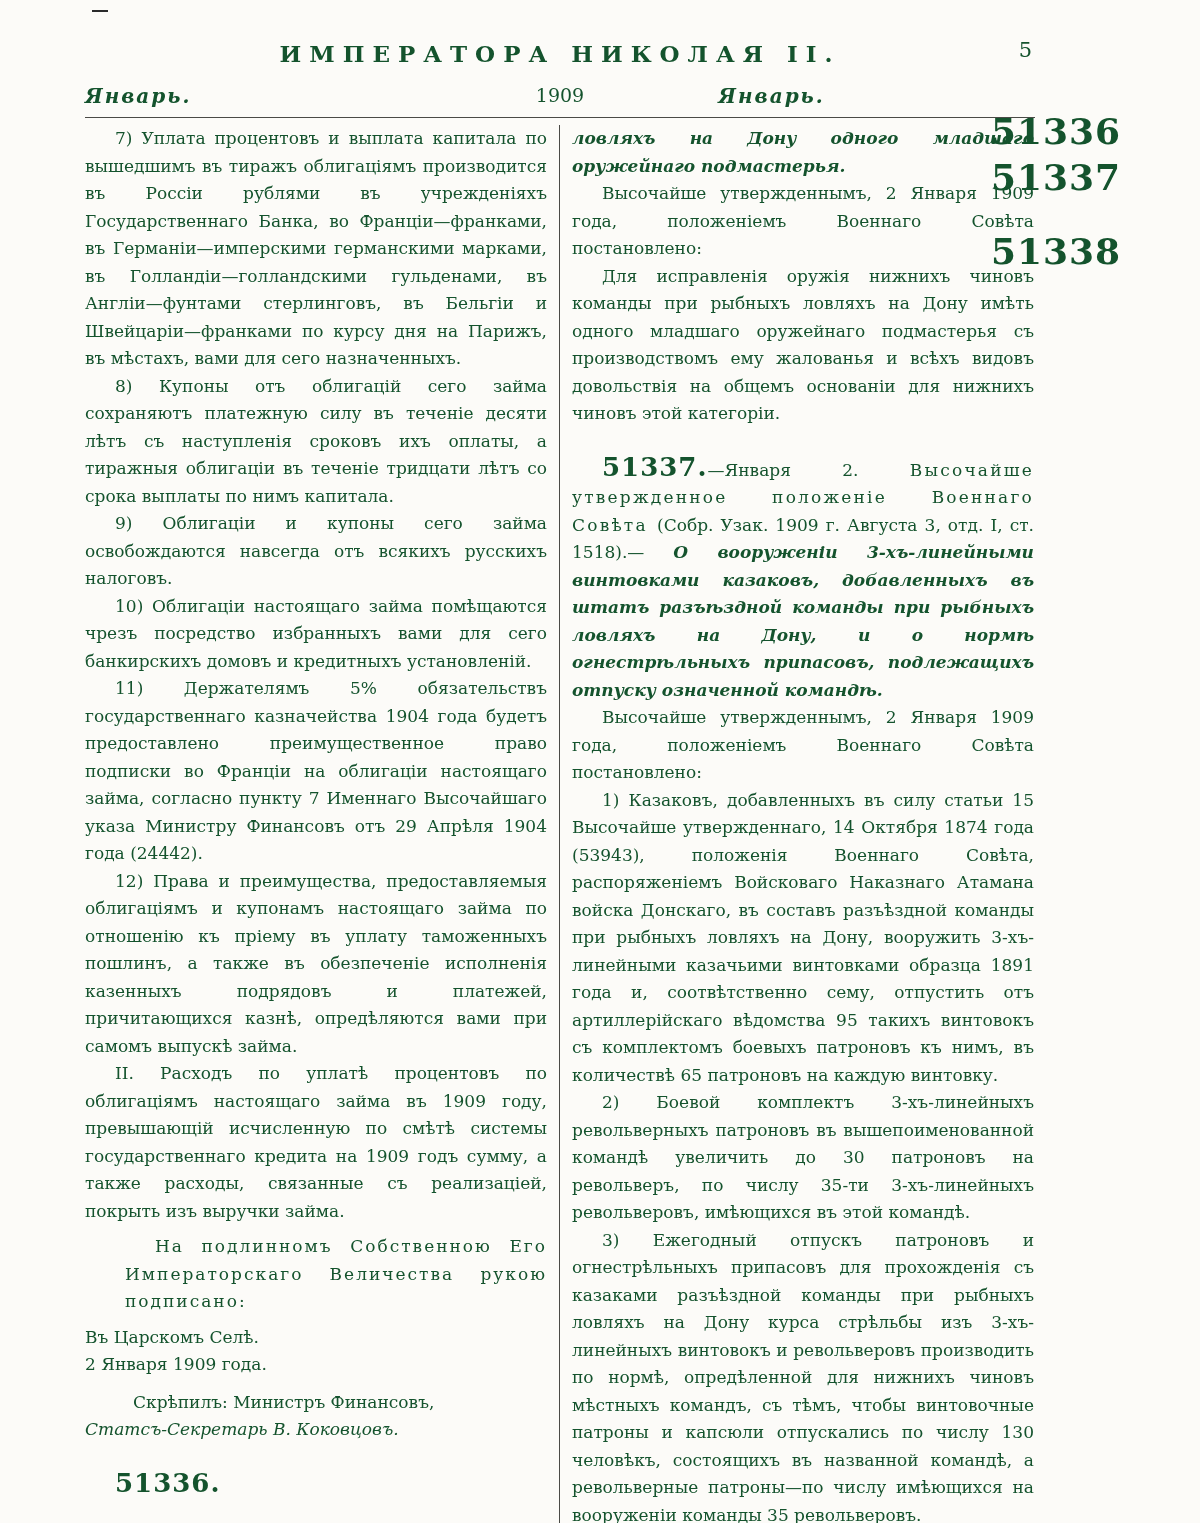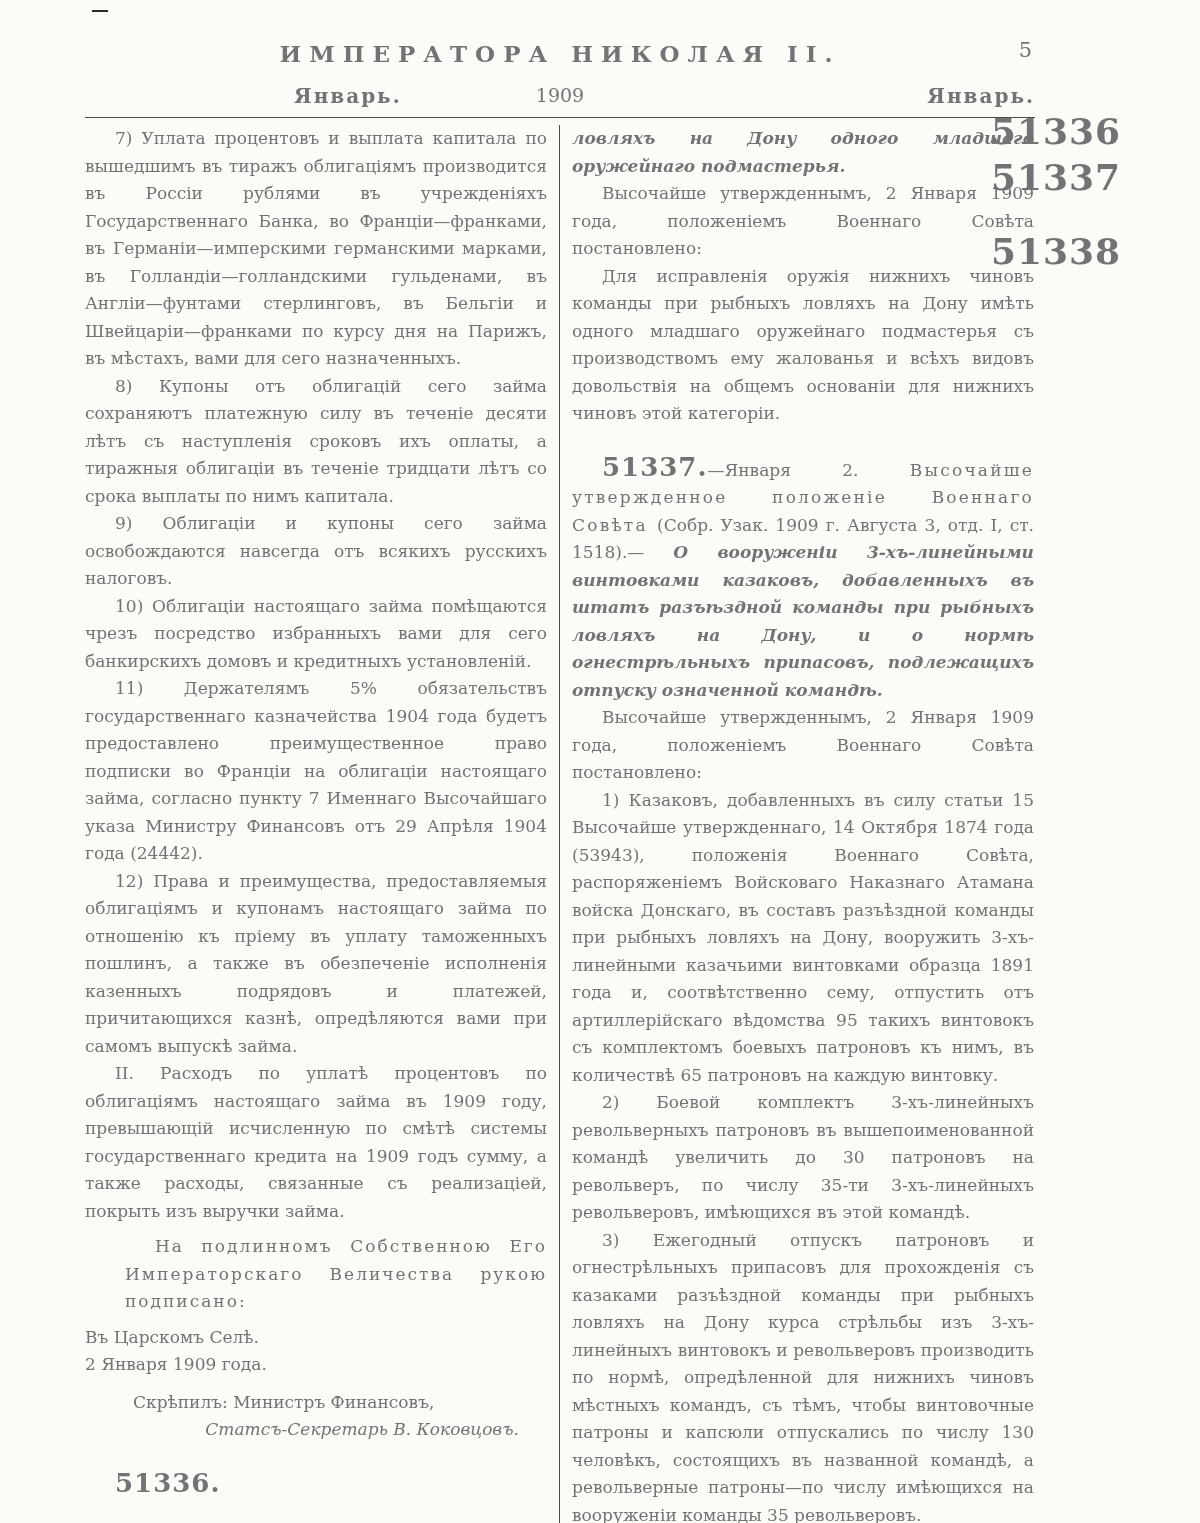--- a/index.html
+++ b/index.html
@@ -1,38 +1,38 @@
 <!DOCTYPE html>
 <html><head>
 <meta charset="utf-8">
 <style>
   html,body { margin:0; padding:0; background:#e8e6e1; }
   .page {
     position:relative;
     width:1200px; height:1523px;
     margin:0 auto;
     background:#fcfbf8;
-    color:#737373;
+    color:#14532d;
     font-family:"DejaVu Serif","Liberation Serif",serif;
     overflow:hidden;
   }
   .scan-artifact { position:absolute; top:10px; left:92px; width:16px; height:2px; background:#2a2a2a; }
 
   .head-title {
     position:absolute; top:40px; left:85px; width:950px;
     text-align:center; font-weight:bold; font-size:23px; letter-spacing:8px;
   }
   .page-num { position:absolute; top:38px; right:168px; font-size:21px; }
 
   .months {
     position:absolute; top:84px; left:85px; width:950px;
     display:grid; grid-template-columns:1fr 1fr 1fr;
     font-size:20px;
   }
-  .months .month { font-weight:bold; letter-spacing:2px; text-align:right; }
+  .months .month { font-style:italic; font-weight:bold; letter-spacing:2px; text-align:left; }
   .months .year { text-align:center; font-size:19px; }
 
   .rule-h { position:absolute; top:117px; left:85px; width:950px; height:1px; background:#4a4a46; }
 
   .columns {
     position:absolute; top:125px; left:85px; width:950px;
     display:flex; align-items:stretch;
   }
   .col { width:462px; font-size:17px; line-height:27.5px; }
   .rule-v { width:1px; background:#4a4a46; margin:0 12px; }
@@ -43,21 +43,21 @@
   .sp { letter-spacing:2.2px; }
 
   .spaced-p { letter-spacing:2px; margin-top:8px;margin-left:40px; }
   .signature {
     margin:18px 0 14px; text-align:center; text-indent:0;
     font-style:italic; font-weight:bold; font-size:19px; letter-spacing:4px;
   }
   .place-block { margin-top:8px; }
   .countersign { margin-top:10px; }
   .cs1 { margin-left:48px; }
-  .cs2 { text-align:right; padding-right:28px; font-style:italic; }
+  .cs2 { padding-right:28px; font-style:italic; }
 
   .decree-head { margin:26px 0 0; text-align:justify; text-indent:30px; }
   .decree-num { font-weight:bold; font-size:26px; letter-spacing:1px; }
 
   .margin-num {
     position:absolute; right:64px; width:160px; text-align:center;
     font-weight:bold; font-size:36px; letter-spacing:1px;
   }
   .mn1 { top:110px; }
   .mn2 { top:156px; }

